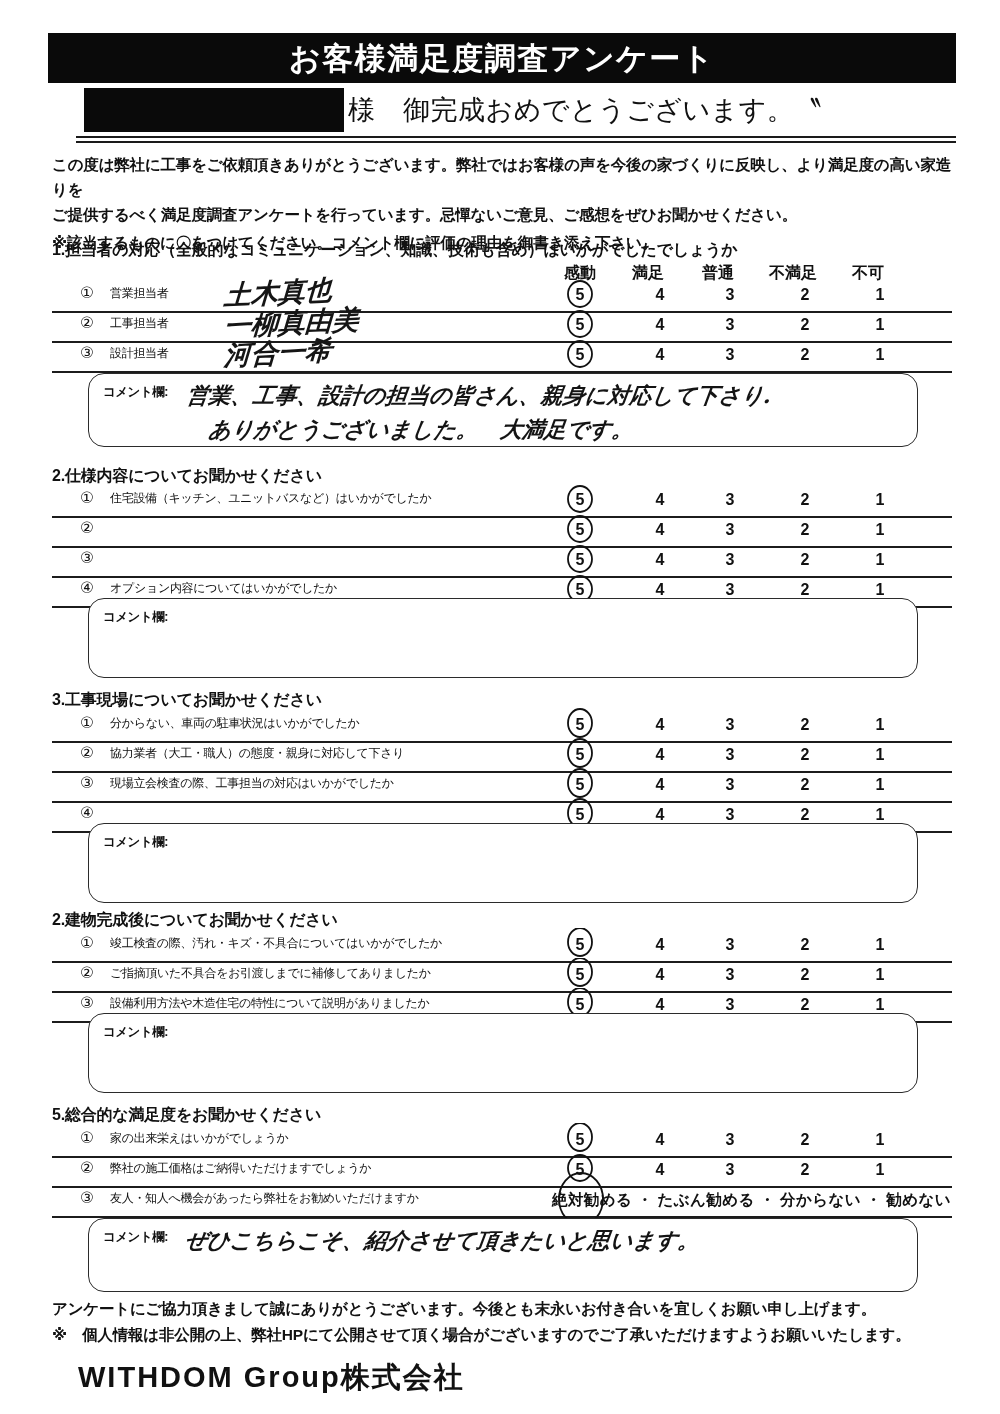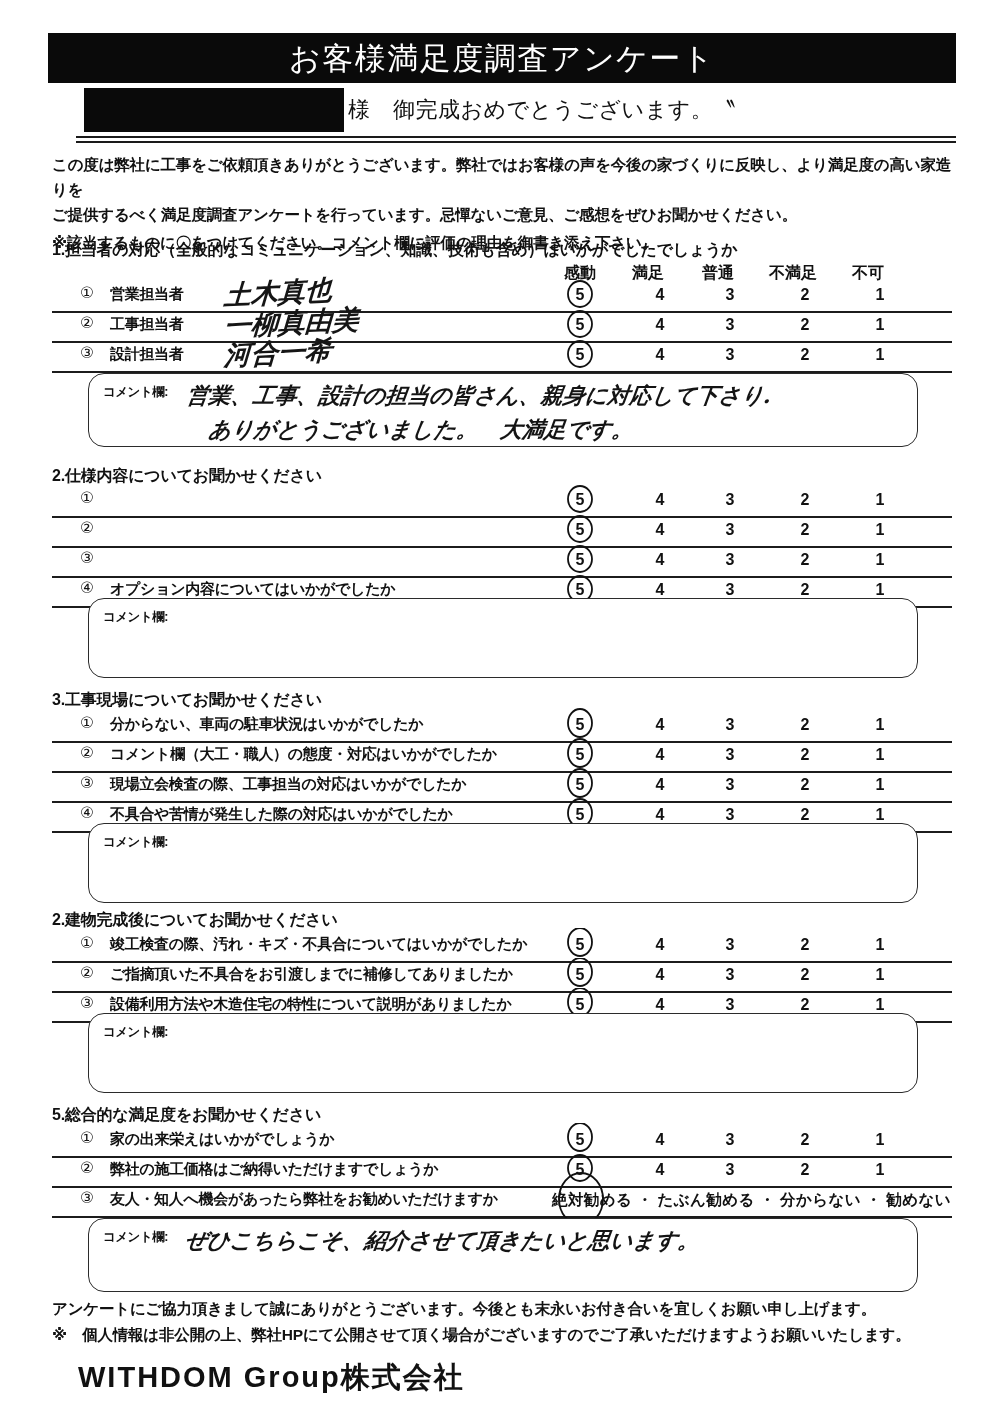--- a/index.html
+++ b/index.html
@@ -32,21 +32,21 @@
     width: 908px;
     height: 50px;
     background: #0a0a0a;
     display: flex;
     align-items: center;
     justify-content: center;
   }
   .title-bar .title-text {
     color: #ffffff;
     font-size: 31px;
-    font-weight: 400;
+    font-weight: 700;
     letter-spacing: 1.5px;
     line-height: 1;
     white-space: nowrap;
   }
 
   .salutation-row {
     position: absolute;
     left: 48px;
     top: 88px;
     width: 908px;
@@ -57,21 +57,21 @@
     left: 36px;
     top: 0px;
     width: 260px;
     height: 44px;
     background: #0a0a0a;
   }
   .salutation-text {
     position: absolute;
     left: 300px;
     top: 2px;
-    font-size: 22px;
+    font-size: 27px;
     font-weight: 400;
     letter-spacing: 0.5px;
     white-space: nowrap;
     line-height: 40px;
   }
   .salutation-rule {
     position: absolute;
     left: 28px;
     top: 48px;
     width: 880px;
@@ -128,22 +128,22 @@
     position: absolute;
     left: 28px;
     top: 3px;
     font-size: 15.5px;
     font-weight: 400;
   }
   .qtext {
     position: absolute;
     left: 58px;
     top: 4px;
-    font-size: 15px;
-    font-weight: 700;
+    font-size: 12px;
+    font-weight: 400;
     letter-spacing: -0.3px;
     white-space: nowrap;
   }
   .handwrite-name {
     position: absolute;
     left: 172px;
     top: -6px;
     font-size: 27px;
     font-family: "DejaVu Serif", serif;
     font-style: italic;
@@ -332,20 +332,21 @@
         <span class="l2">ありがとうございました。　大満足です。</span>
       </span>
     </div>
   </div>
 
   <div class="section">
     <div class="section-heading" style="top:466px;">2.仕様内容についてお聞かせください</div>
 
     <div class="qrow" style="top:486px;">
       <span class="qnum">①</span>
+      <span class="qtext">住宅設備（キッチン、ユニットバスなど）はいかがでしたか</span>
       <span class="circled" style="left:528px;">
         <svg viewBox="0 0 34 32">
             <ellipse cx="17" cy="16" rx="12" ry="13" fill="none" stroke="#111" stroke-width="1.8"></ellipse>
           </svg>
       </span>
       <span class="opt" style="left:528px;">5</span>
       <span class="opt" style="left:608px;">4</span>
       <span class="opt" style="left:678px;">3</span>
       <span class="opt" style="left:753px;">2</span>
       <span class="opt" style="left:828px;">1</span>
@@ -411,21 +412,21 @@
           </svg>
       </span>
       <span class="opt" style="left:528px;">5</span>
       <span class="opt" style="left:608px;">4</span>
       <span class="opt" style="left:678px;">3</span>
       <span class="opt" style="left:753px;">2</span>
       <span class="opt" style="left:828px;">1</span>
     </div>
     <div class="qrow" style="top:741px;">
       <span class="qnum">②</span>
-      <span class="qtext">コメント欄（大工・職人）の態度・対応はいかがでしたか</span>
+      <span class="qtext">協力業者（大工・職人）の態度・親身に対応して下さり</span>
       <span class="circled" style="left:528px;">
         <svg viewBox="0 0 34 32">
             <ellipse cx="17" cy="15" rx="12" ry="14" fill="none" stroke="#111" stroke-width="1.8"></ellipse>
           </svg>
       </span>
       <span class="opt" style="left:528px;">5</span>
       <span class="opt" style="left:608px;">4</span>
       <span class="opt" style="left:678px;">3</span>
       <span class="opt" style="left:753px;">2</span>
       <span class="opt" style="left:828px;">1</span>
@@ -439,21 +440,20 @@
           </svg>
       </span>
       <span class="opt" style="left:528px;">5</span>
       <span class="opt" style="left:608px;">4</span>
       <span class="opt" style="left:678px;">3</span>
       <span class="opt" style="left:753px;">2</span>
       <span class="opt" style="left:828px;">1</span>
     </div>
     <div class="qrow" style="top:801px;">
       <span class="qnum">④</span>
-      <span class="qtext">不具合や苦情が発生した際の対応はいかがでしたか</span>
       <span class="circled" style="left:528px;">
         <svg viewBox="0 0 34 32">
             <ellipse cx="17" cy="15" rx="12" ry="14" fill="none" stroke="#111" stroke-width="1.8"></ellipse>
           </svg>
       </span>
       <span class="opt" style="left:528px;">5</span>
       <span class="opt" style="left:608px;">4</span>
       <span class="opt" style="left:678px;">3</span>
       <span class="opt" style="left:753px;">2</span>
       <span class="opt" style="left:828px;">1</span>

